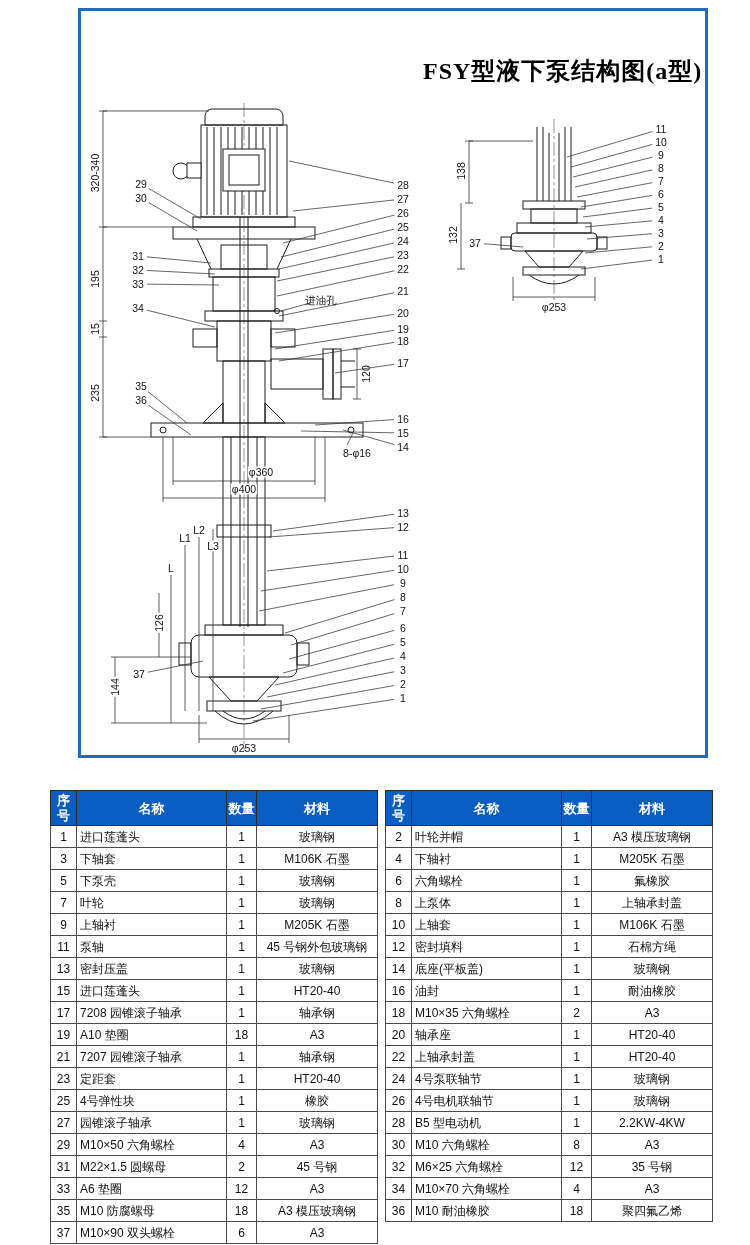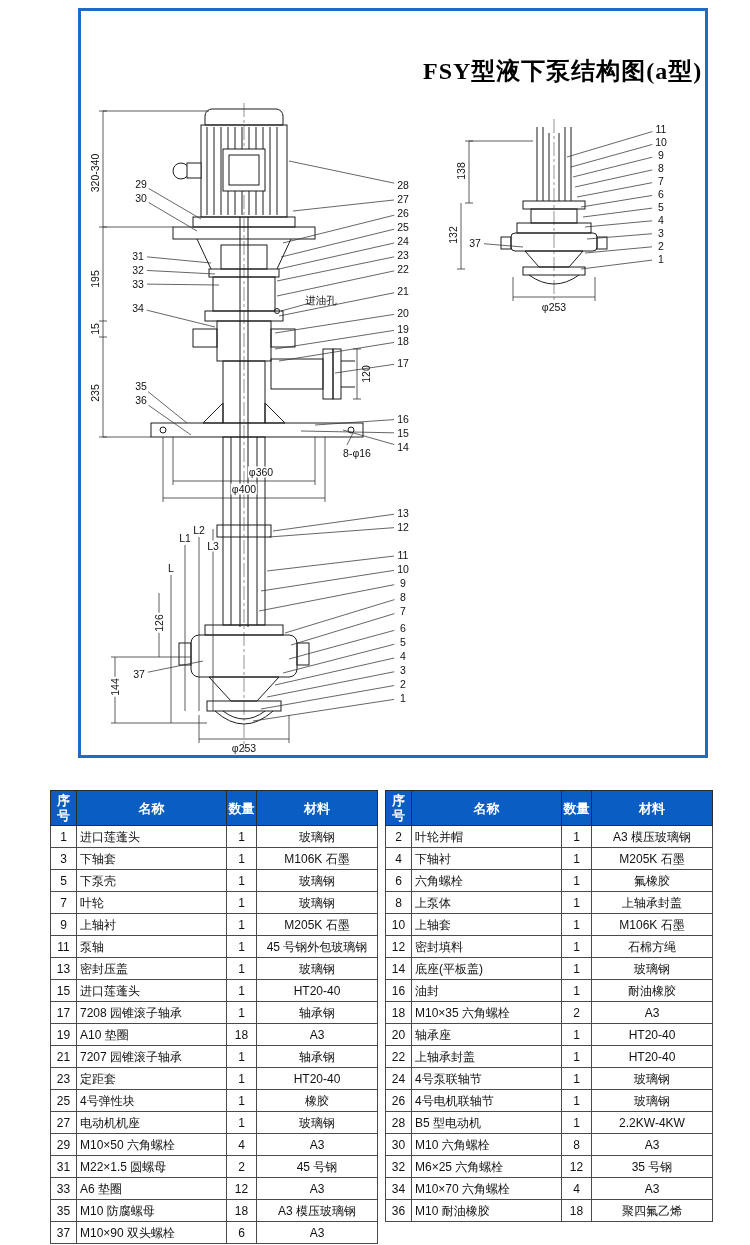--- a/index.html
+++ b/index.html
@@ -413,21 +413,21 @@
             <td class="c3">HT20-40</td>
           </tr>
           <tr>
             <td class="c0">25</td>
             <td class="c1">4号弹性块</td>
             <td class="c2">1</td>
             <td class="c3">橡胶</td>
           </tr>
           <tr>
             <td class="c0">27</td>
-            <td class="c1">电动机机座</td>
+            <td class="c1">园锥滚子轴承</td>
             <td class="c2">1</td>
             <td class="c3">玻璃钢</td>
           </tr>
           <tr>
             <td class="c0">29</td>
             <td class="c1">M10×50 六角螺栓</td>
             <td class="c2">4</td>
             <td class="c3">A3</td>
           </tr>
           <tr>

